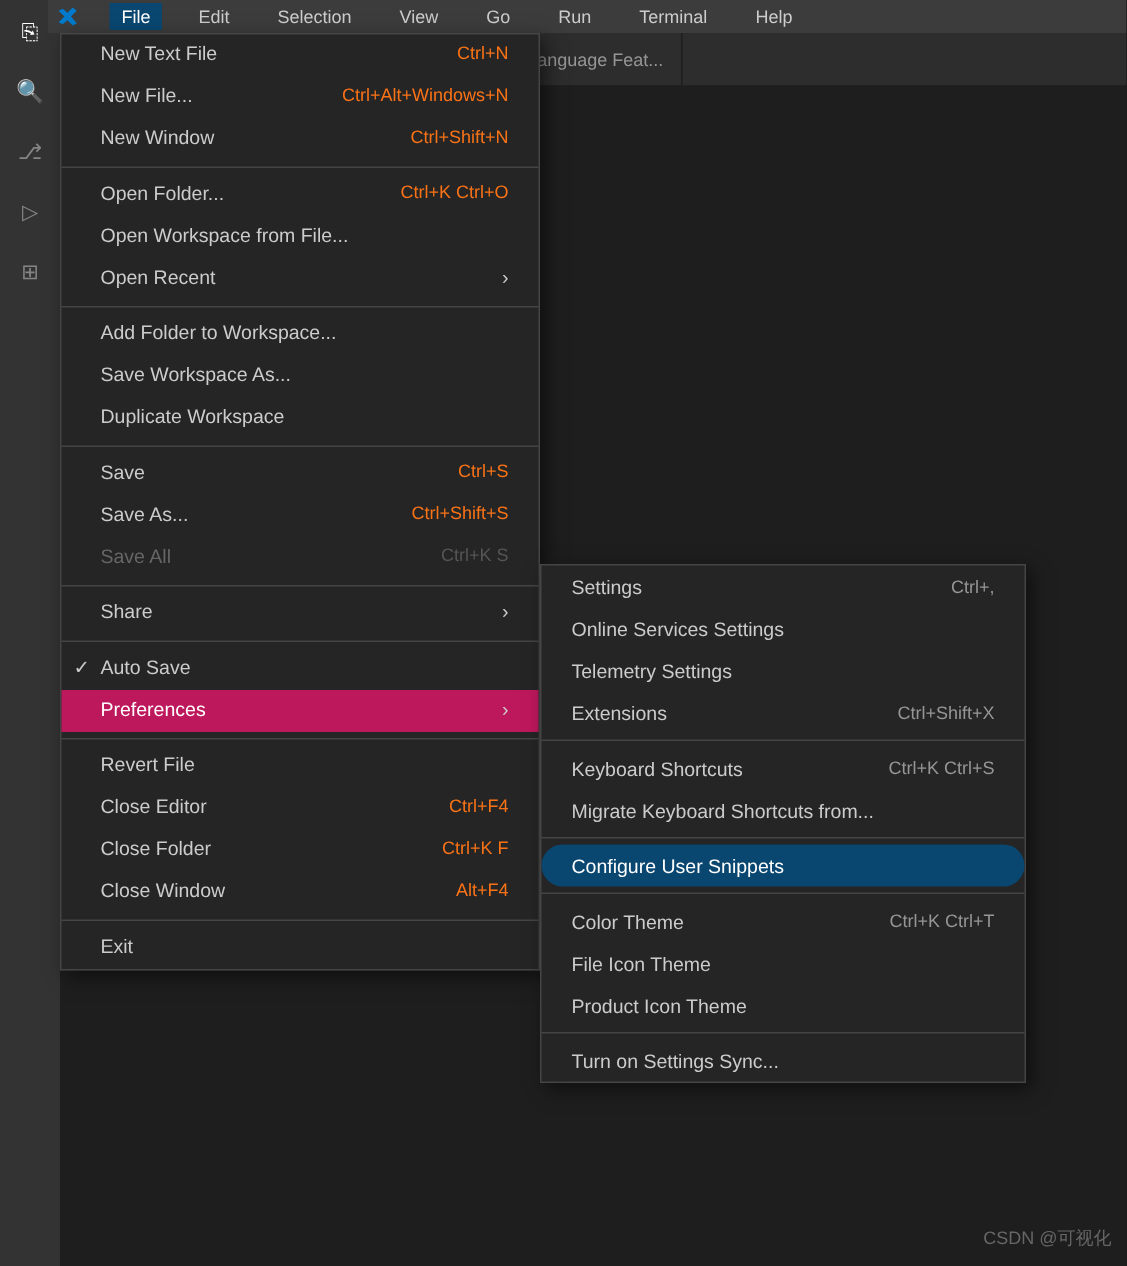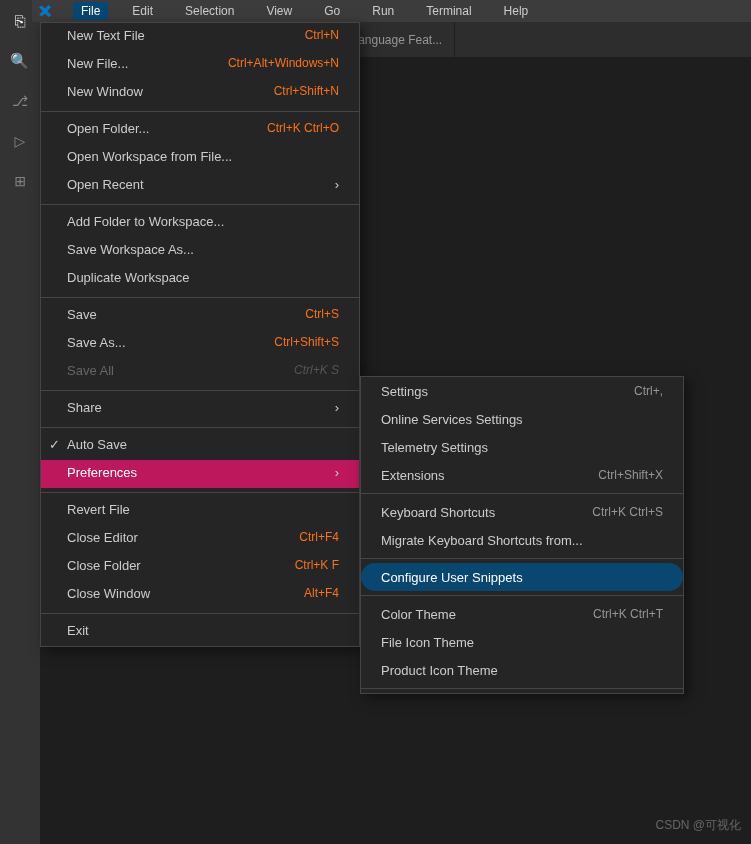--- a/index.html
+++ b/index.html
@@ -314,21 +314,21 @@
   <div class="menu-item">
     <span>Save</span>
     <span class="shortcut">Ctrl+S</span>
   </div>
   <div class="menu-item">
     <span>Save As...</span>
     <span class="shortcut">Ctrl+Shift+S</span>
   </div>
   <div class="menu-item disabled">
     <span>Save All</span>
-    <span class="shortcut" style="color:#555;font-style:italic;">Ctrl+K S</span>
+    <span class="shortcut" style="color:#555;">Ctrl+K S</span>
   </div>
   <div class="menu-divider"></div>
   <div class="menu-item">
     <span>Share</span>
     <span class="arrow">›</span>
   </div>
   <div class="menu-divider"></div>
   <div class="menu-item checked">
     <span>Auto Save</span>
   </div>
@@ -390,15 +390,18 @@
     <span>Color Theme</span>
     <span class="shortcut">Ctrl+K Ctrl+T</span>
   </div>
   <div class="submenu-item">
     <span>File Icon Theme</span>
   </div>
   <div class="submenu-item">
     <span>Product Icon Theme</span>
   </div>
   <div class="submenu-divider"></div>
+  <div class="submenu-item">
+    <span>Turn on Settings Sync...</span>
+  </div>
 </div>
 
 <div class="watermark">CSDN @可视化</div>
 
 </body></html>

